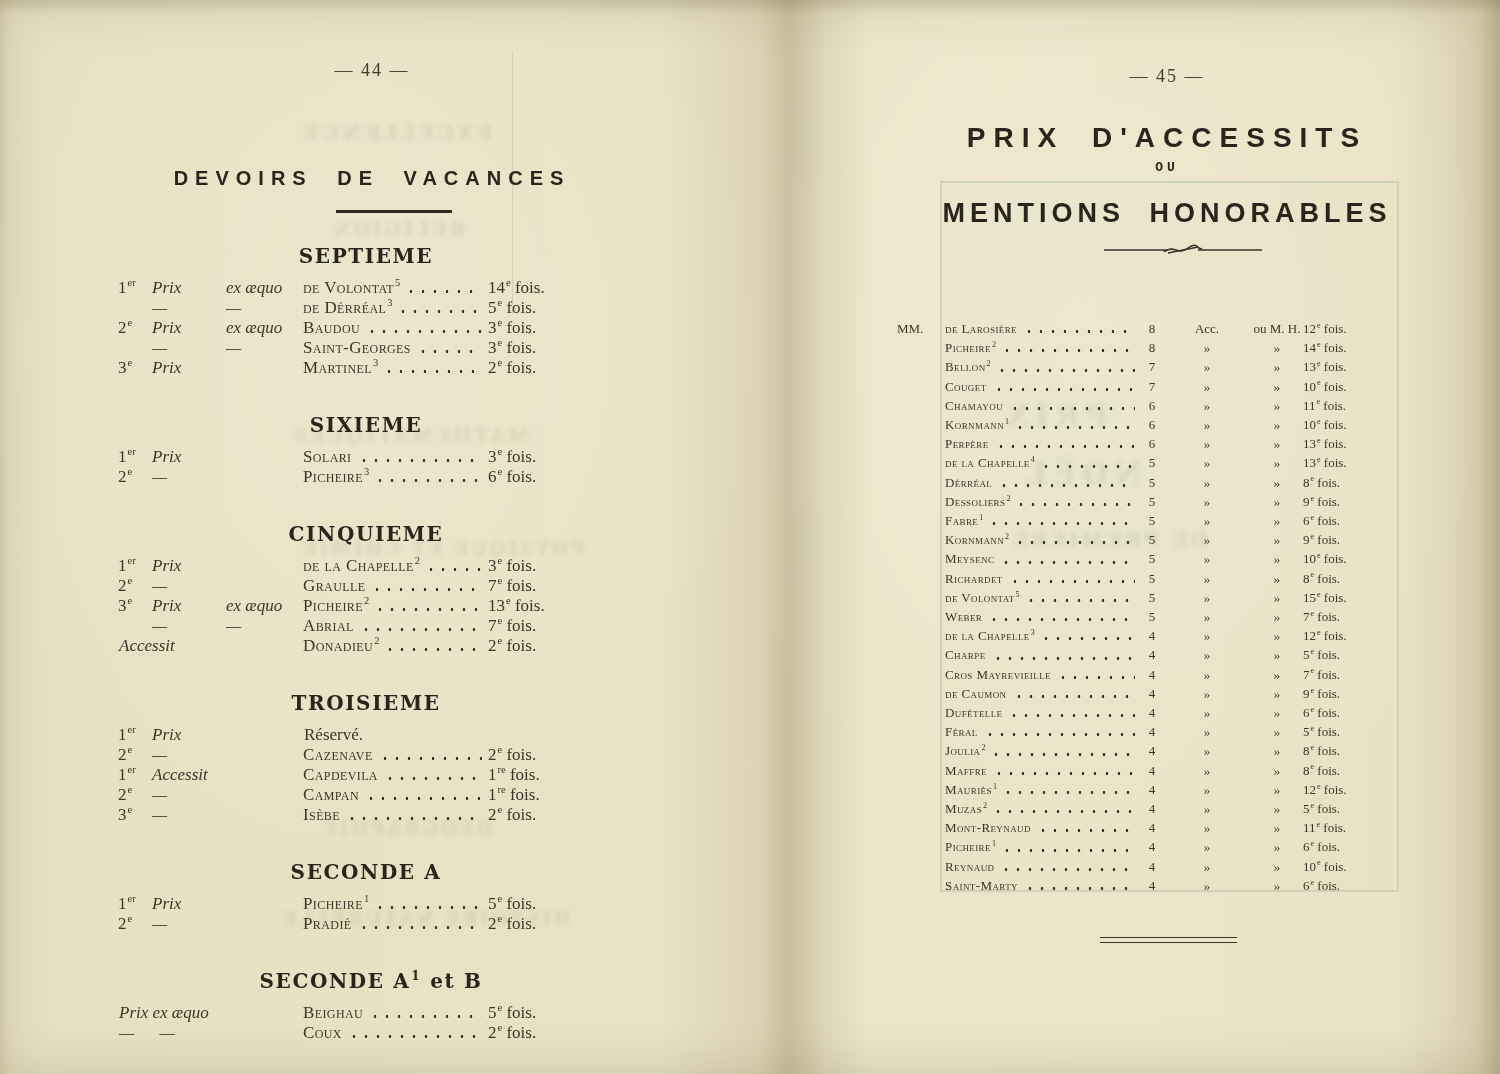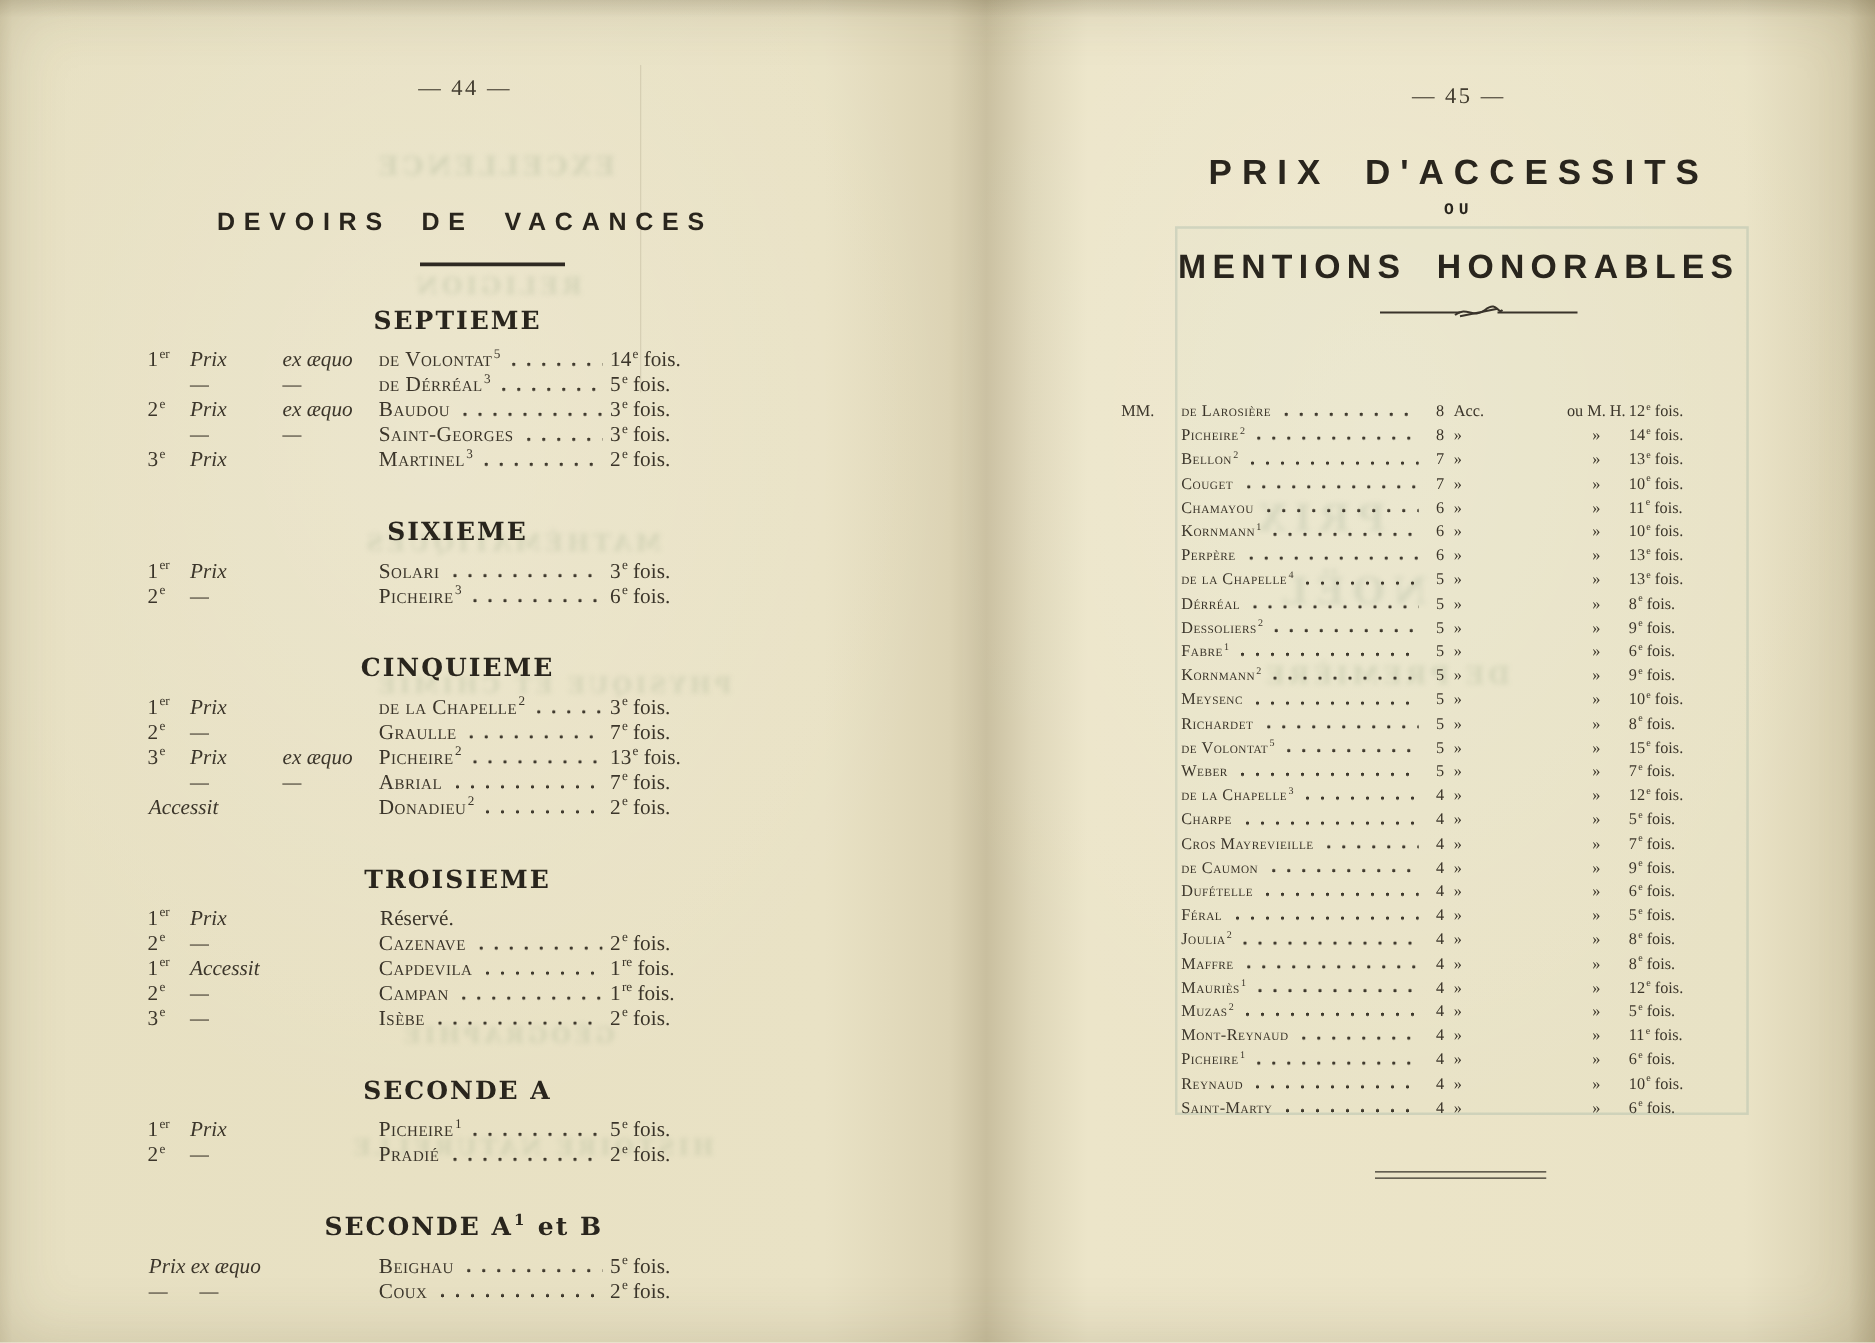--- a/index.html
+++ b/index.html
@@ -57,21 +57,21 @@
   .dots{flex:1 1 14px;height:5px;align-self:flex-end;margin:0 6px 4px 9px;
     background-image:radial-gradient(circle at 2px 2.5px, rgba(55,49,38,.95) 1.15px, rgba(55,49,38,0) 1.6px);
     background-size:12px 5px;background-repeat:repeat-x;background-position:left bottom;}
   .no-dots .dots{background:none;}
   .c-times{flex:0 0 92px;width:92px;text-align:left;}
   
   .rows45{margin-top:62px;}
   .row45{display:flex;align-items:baseline;line-height:19.2px;font-size:13px;white-space:nowrap;}
   .c-mm{flex:0 0 48px;width:48px;}
   .c-n{flex:0 0 22px;width:22px;text-align:center;}
-  .c-a{flex:0 0 88px;width:88px;font-family:Liberation Serif, serif;}
+  .c-a{flex:0 0 88px;width:88px;text-align:center;font-family:Liberation Serif, serif;}
   .c-b{flex:0 0 52px;width:52px;text-align:center;}
   .row45 .c-times{flex:0 0 92px;}
   .end-rule{width:137px;height:4px;margin:42px 0 0 203px;
     border-top:1.6px solid #39332a;border-bottom:1.6px solid #39332a;}
   
   .crease{position:absolute;left:512px;top:52px;width:1px;height:262px;
     background:rgba(100,88,58,.14);}
   .ghost-box{position:absolute;left:170px;top:181px;width:455px;height:707px;
     border:2px solid rgba(148,172,158,.30);background:rgba(190,206,190,.05);}
   .bleed{position:absolute;transform:scaleX(-1);filter:blur(2px);opacity:.5;

